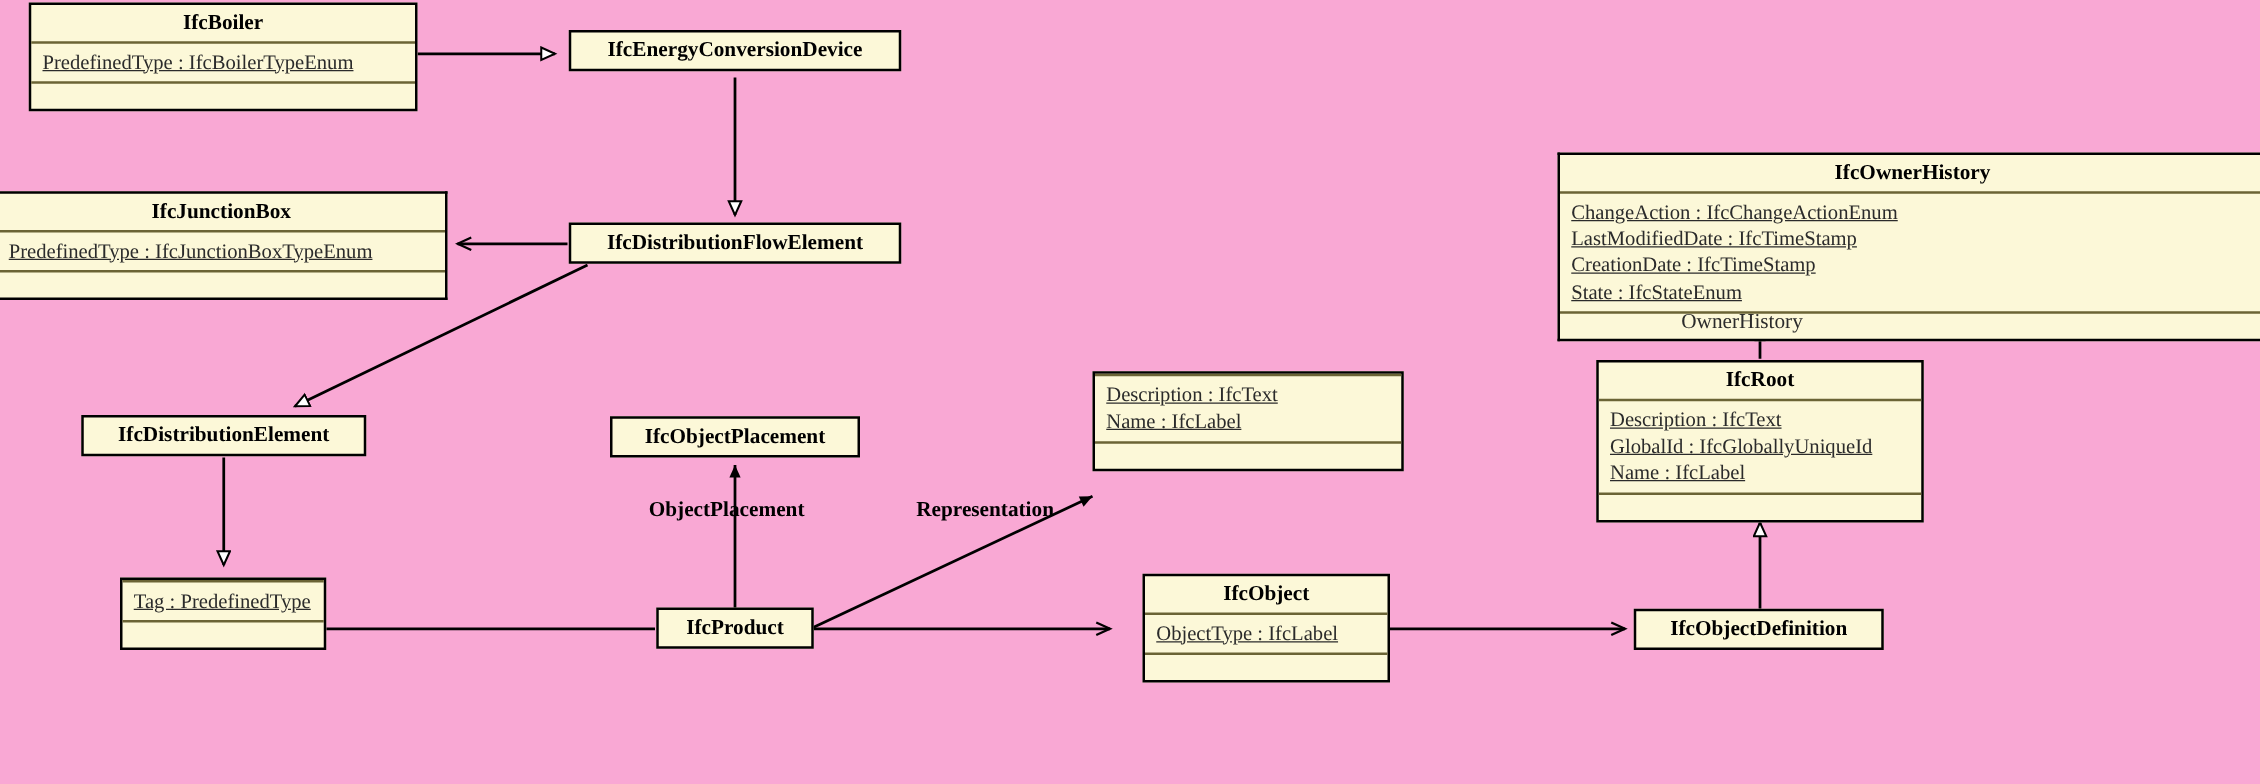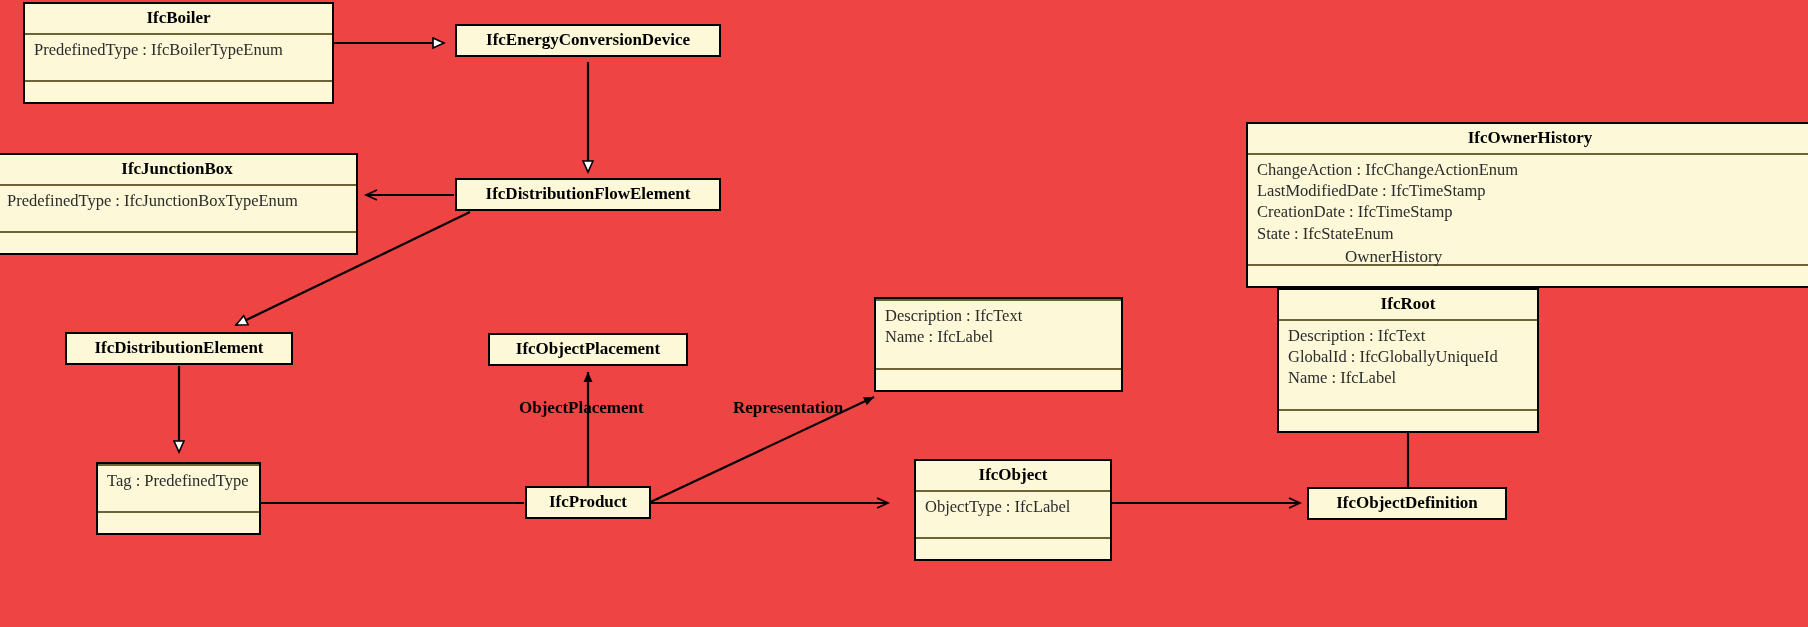--- a/index.html
+++ b/index.html
@@ -5,21 +5,21 @@
 <style>
   html, body {
     margin: 0;
     padding: 0;
     background: #ffffff;
   }
   #canvas {
     position: relative;
     width: 1808px;
     height: 627px;
-    background: #ef4444;
+    background: #f9a8d4;
     font-family: "Liberation Serif", "DejaVu Serif", serif;
     overflow: hidden;
   }
   svg.edges {
     position: absolute;
     left: 0;
     top: 0;
     width: 1808px;
     height: 627px;
     pointer-events: none;
@@ -39,24 +39,25 @@
     padding: 4px 10px 5px 10px;
     line-height: 1.15;
     white-space: nowrap;
   }
   .uml-sep {
     height: 2px;
     background: #6b6435;
     width: 100%;
   }
   .uml-attrs {
-    padding: 4px 9px 20px 9px;
+    padding: 4px 9px 5px 9px;
     font-size: 16.5px;
     color: #2b2b2b;
     line-height: 1.30;
+    text-decoration: underline;
   }
   .uml-attr {
     white-space: nowrap;
   }
   .uml-ops {
     min-height: 16px;
     padding: 2px 9px;
     font-size: 16.5px;
     color: #2b2b2b;
     line-height: 1.25;

